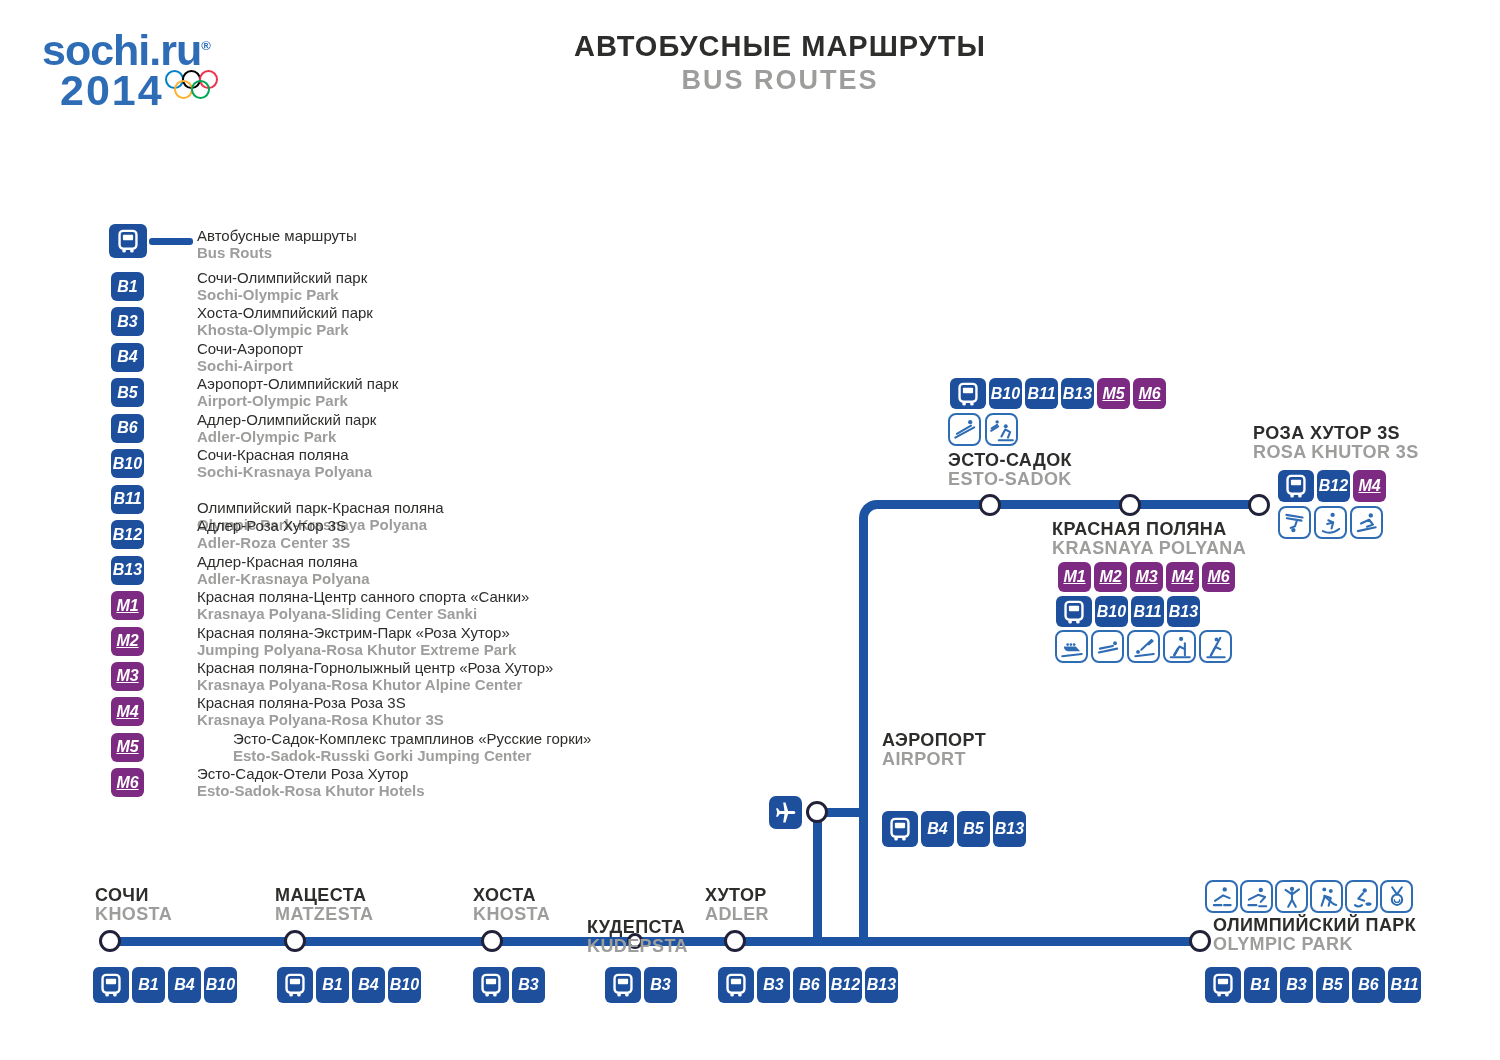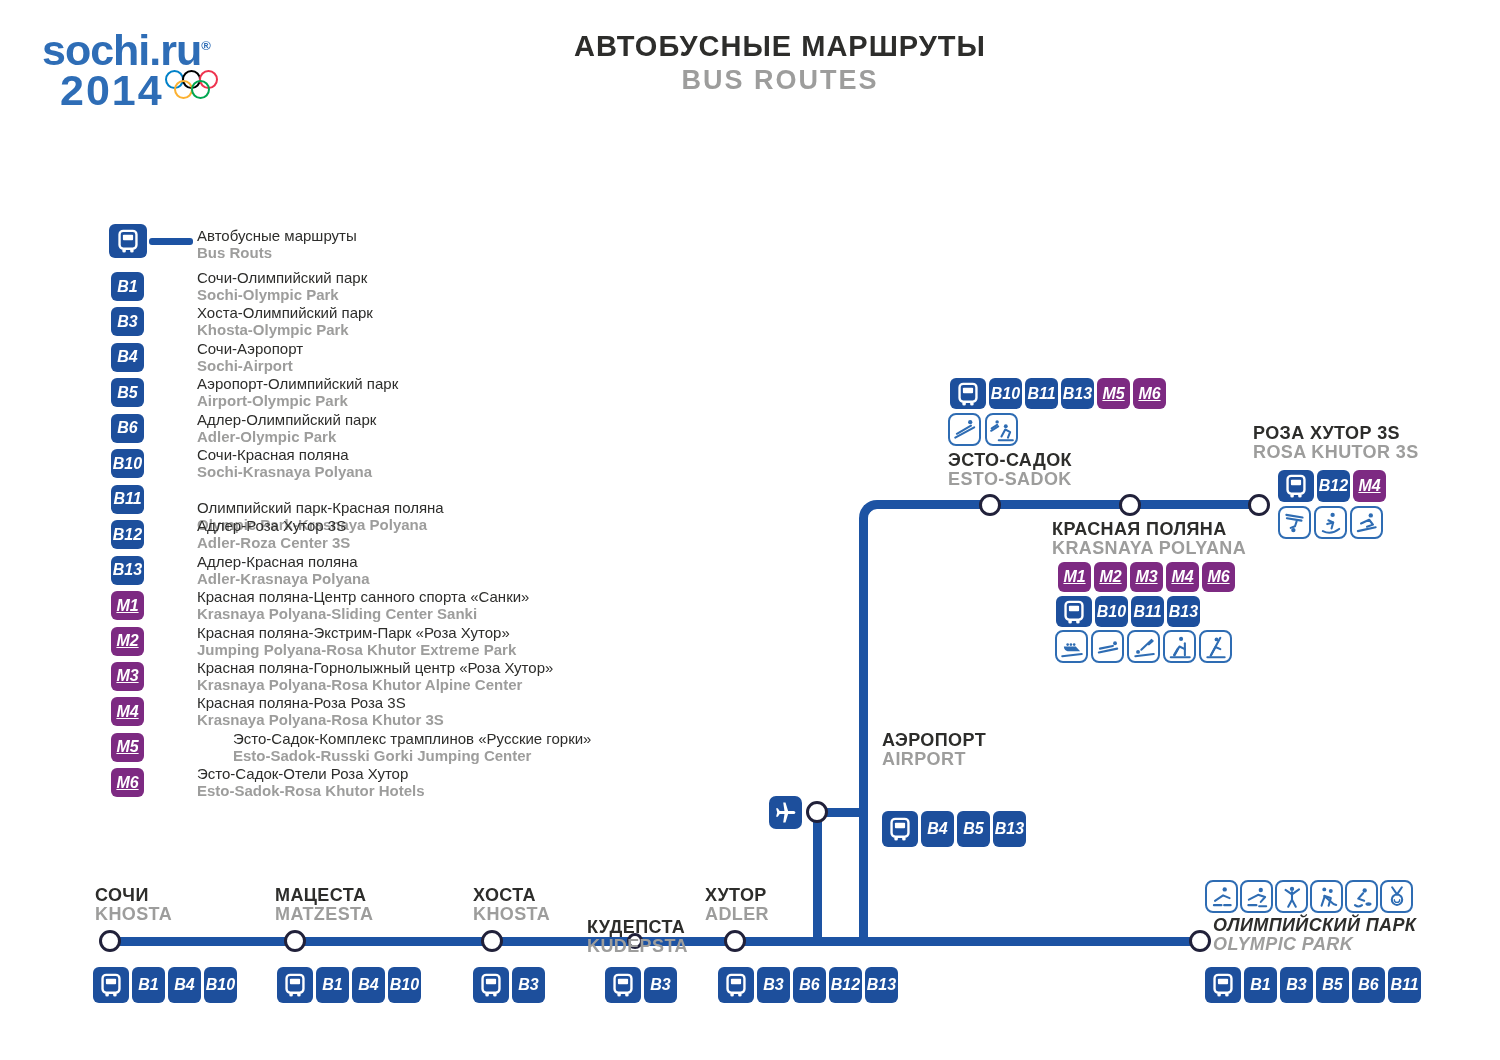--- a/index.html
+++ b/index.html
@@ -418,21 +418,21 @@
           <path d="M4.5 19.5c5 2.5 10.5 1.5 15-2"></path>
         </svg>
       </div>
       <div class="picto" style="left: 1350px; top: 506px;">
         <svg viewBox="0 0 24 24" width="26" height="26" fill="none" stroke="#2e6cb3" stroke-width="1.9" stroke-linecap="round" stroke-linejoin="round">
           <circle cx="15.5" cy="5" r="2" fill="#2e6cb3" stroke="none"></circle>
           <path d="M6.5 12.5l7.5-3.5 3.5 4.5-5.5 2"></path>
           <path d="M3.5 19.5L20 16"></path>
         </svg>
       </div>
-      <div class="st-label" style="left: 1213px; top: 916px; font-style: italic;">
+      <div class="st-label" style="left: 1213px; top: 916px;">
         <div class="st-ru">ОЛИМПИЙСКИЙ ПАРК</div>
         <div class="st-en">OLYMPIC PARK</div>
       </div>
       <div class="node" style="left: 1189px; top: 930px; width: 22px; height: 22px;"></div>
       <div class="badge blue" style="left: 1205px; top: 967px; width: 36px; height: 36px;">
         <svg viewBox="0 0 24 24" width="26" height="26">
           <rect x="4.2" y="2.6" width="15.6" height="16.6" rx="3.4" fill="none" stroke="#fff" stroke-width="2.2"></rect>
           <rect x="7.3" y="6.2" width="9.4" height="5" rx="0.8" fill="#fff"></rect>
           <circle cx="8.4" cy="21" r="1.7" fill="#fff"></circle>
           <circle cx="15.6" cy="21" r="1.7" fill="#fff"></circle>

